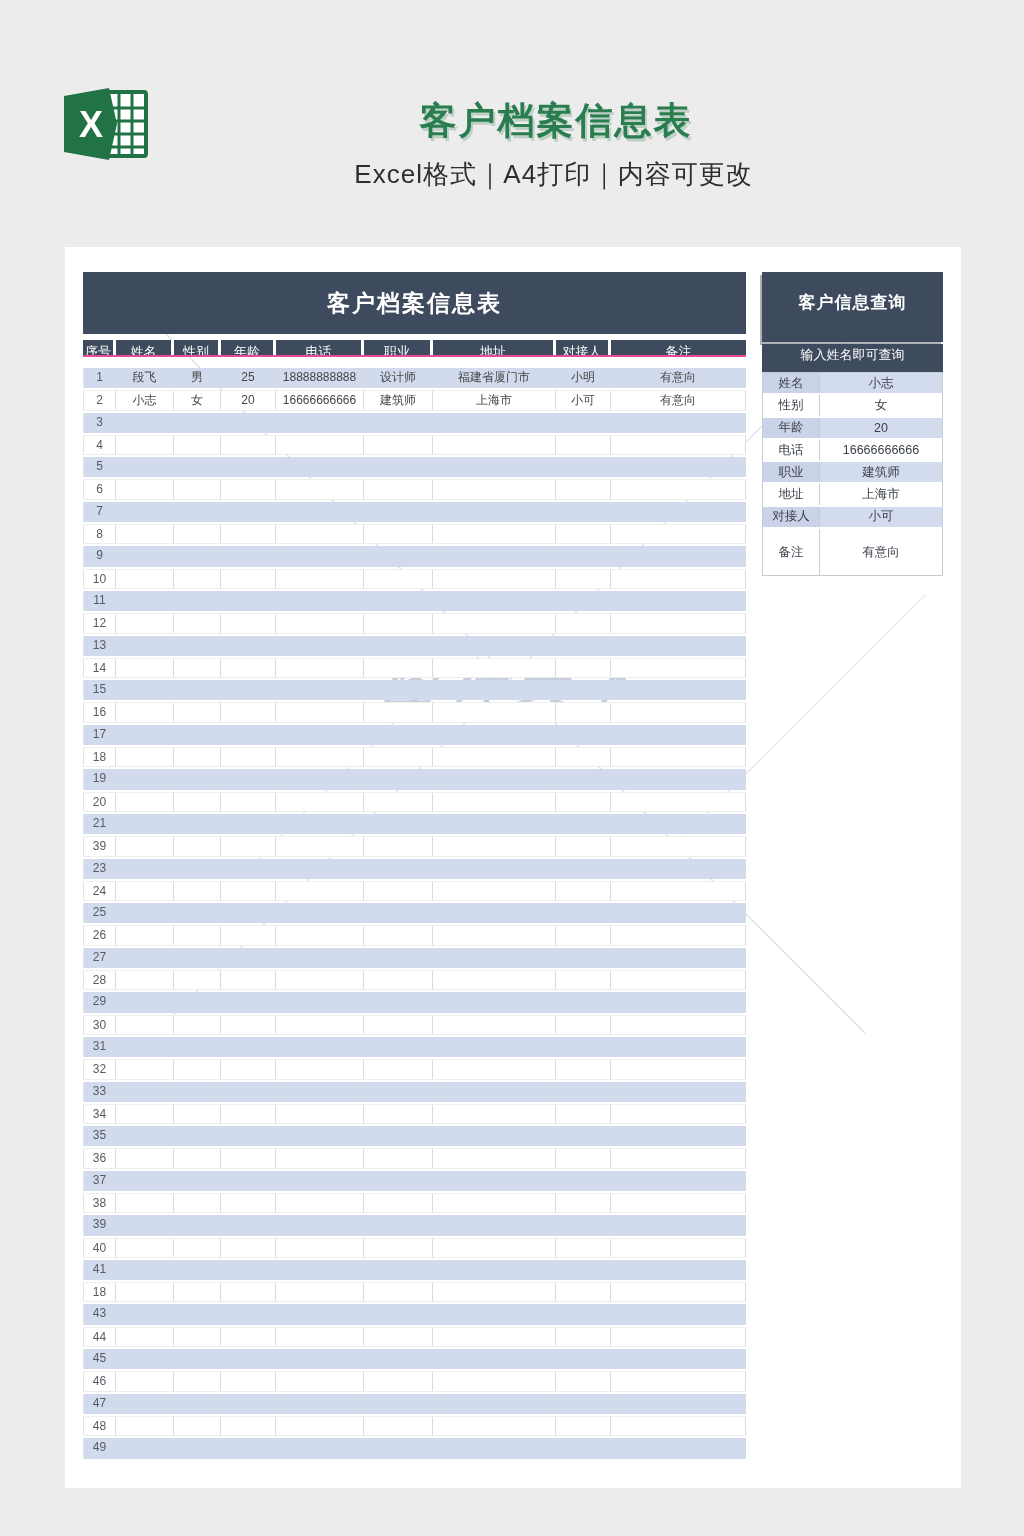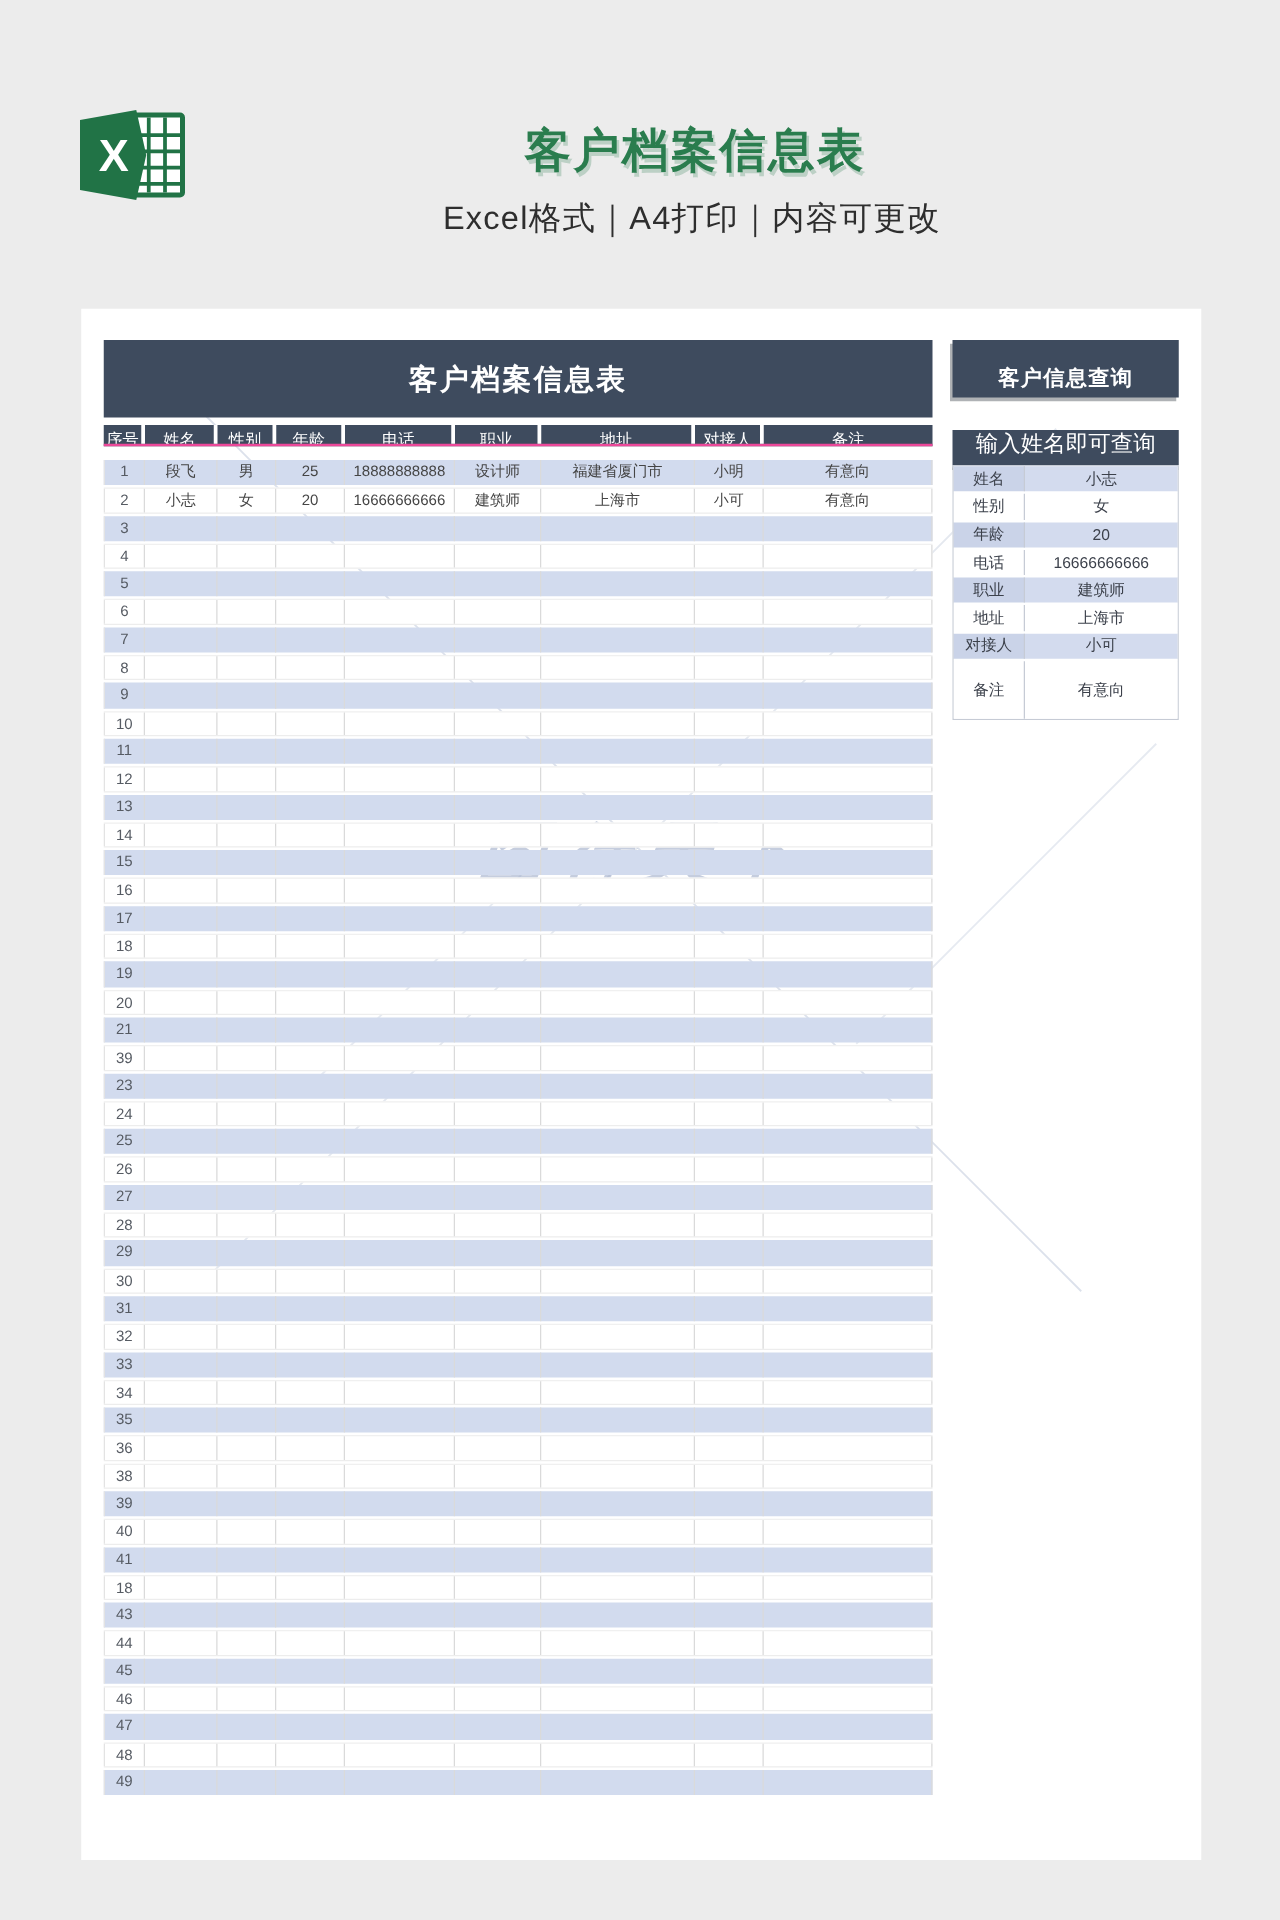--- a/index.html
+++ b/index.html
@@ -60,29 +60,29 @@
     font-size:12px;color:#454545;text-align:center;line-height:19px;
     overflow:hidden;white-space:nowrap;
   }
   .tcell:first-child{border-left:1px solid #e3e3e3;}
   .tcell.num{color:#565b63;}
   
   .c0{width:33px;}.c1{width:58px;}.c2{width:47px;}.c3{width:55px;}
   .c4{width:88px;}.c5{width:69px;}.c6{width:123px;}.c7{width:55px;}.c8{flex:1 1 auto;width:auto;}
   
   .q-title{
-    position:absolute;left:697px;top:25px;width:181px;height:46px;box-sizing:border-box;
+    position:absolute;left:697px;top:25px;width:181px;height:70px;box-sizing:border-box;
     background:#3e4b5e;color:#ffffff;font-size:17px;font-weight:bold;
     text-align:center;line-height:62px;letter-spacing:1px;
     box-shadow:-2px 3px 0 rgba(27,33,44,0.35);
   }
   .q-bar{
     position:absolute;left:697px;top:97px;width:181px;height:32px;box-sizing:border-box;
     background:#3e4b5e;border-bottom:2px solid #1b212c;
-    color:#ffffff;font-size:18px;text-align:center;line-height:22px;
+    color:#ffffff;font-size:13px;text-align:center;line-height:22px;
   }
   .q-table{
     position:absolute;left:697px;top:125px;width:181px;box-sizing:border-box;
     border:1px solid #c6cbd5;background:#ffffff;
   }
   .qrow{display:flex;height:22.3px;box-sizing:border-box;border-bottom:2px solid #ffffff;}
   .qrow:last-child{border-bottom:none;}
   .qrow.qtall{height:46px;}
   .qlabel{
     width:57px;flex:none;box-sizing:border-box;border-right:1px solid #c6cbd5;
@@ -529,20 +529,31 @@
         <div class="tcell num c0">36</div>
         <div class="tcell c1"></div>
         <div class="tcell c2"></div>
         <div class="tcell c3"></div>
         <div class="tcell c4"></div>
         <div class="tcell c5"></div>
         <div class="tcell c6"></div>
         <div class="tcell c7"></div>
         <div class="tcell c8"></div>
       </div>
+      <div class="trow blue">
+        <div class="tcell num c0">37</div>
+        <div class="tcell c1"></div>
+        <div class="tcell c2"></div>
+        <div class="tcell c3"></div>
+        <div class="tcell c4"></div>
+        <div class="tcell c5"></div>
+        <div class="tcell c6"></div>
+        <div class="tcell c7"></div>
+        <div class="tcell c8"></div>
+      </div>
       <div class="trow white">
         <div class="tcell num c0">38</div>
         <div class="tcell c1"></div>
         <div class="tcell c2"></div>
         <div class="tcell c3"></div>
         <div class="tcell c4"></div>
         <div class="tcell c5"></div>
         <div class="tcell c6"></div>
         <div class="tcell c7"></div>
         <div class="tcell c8"></div>

